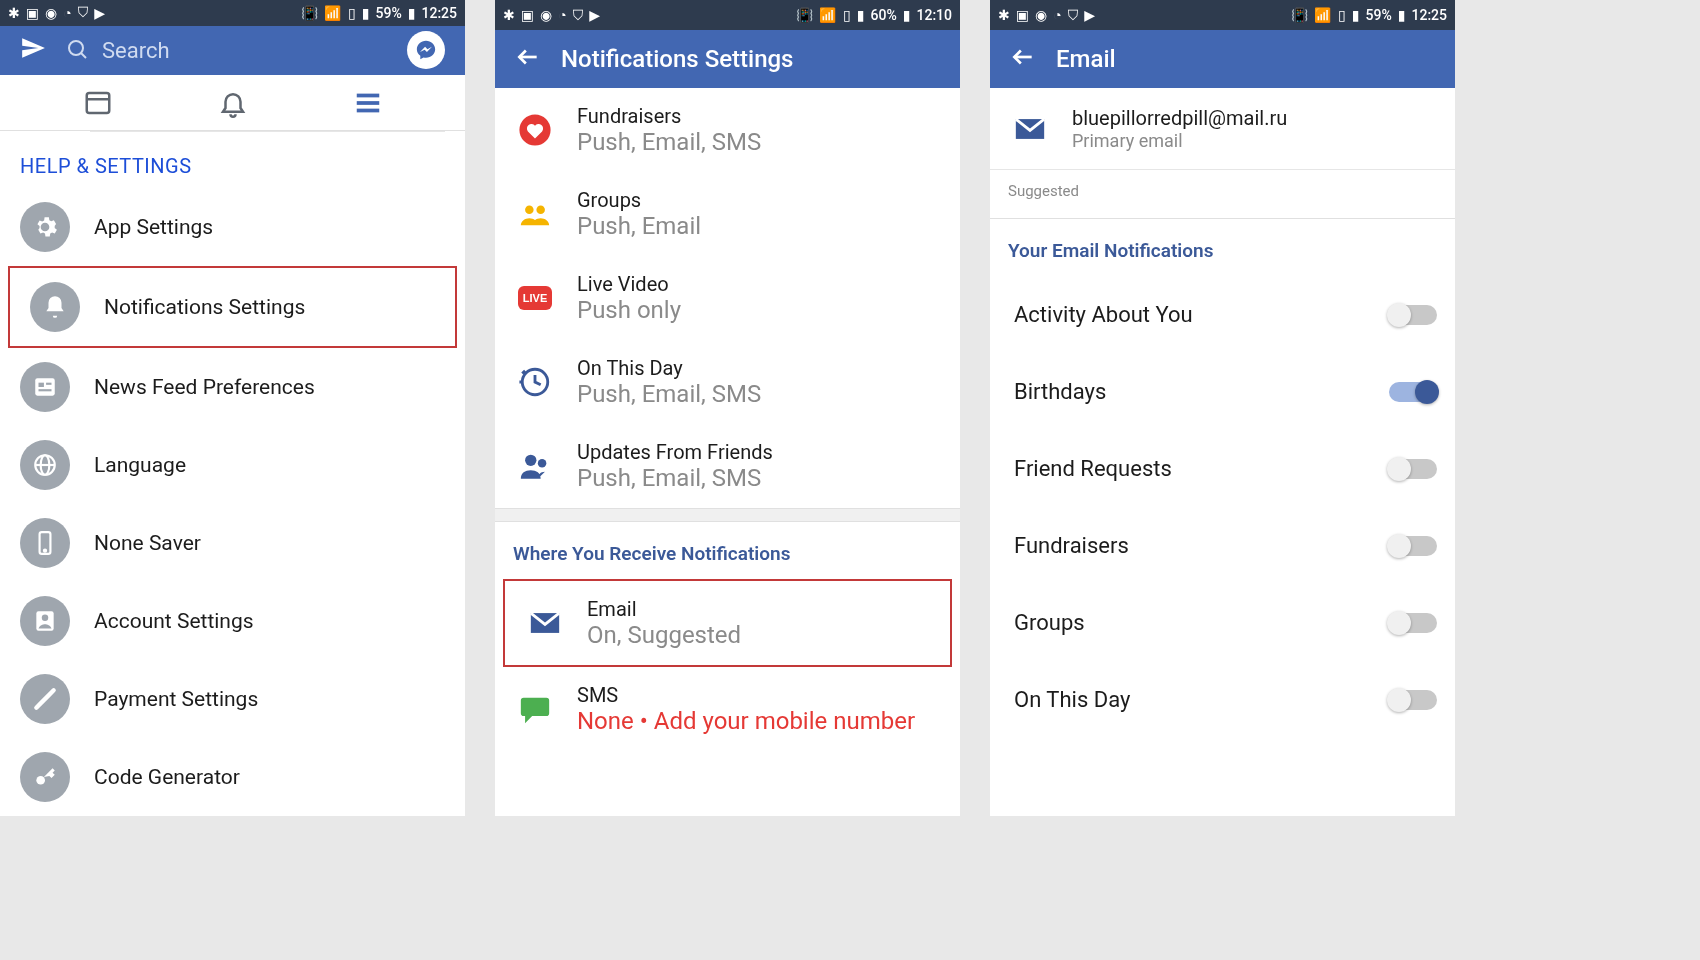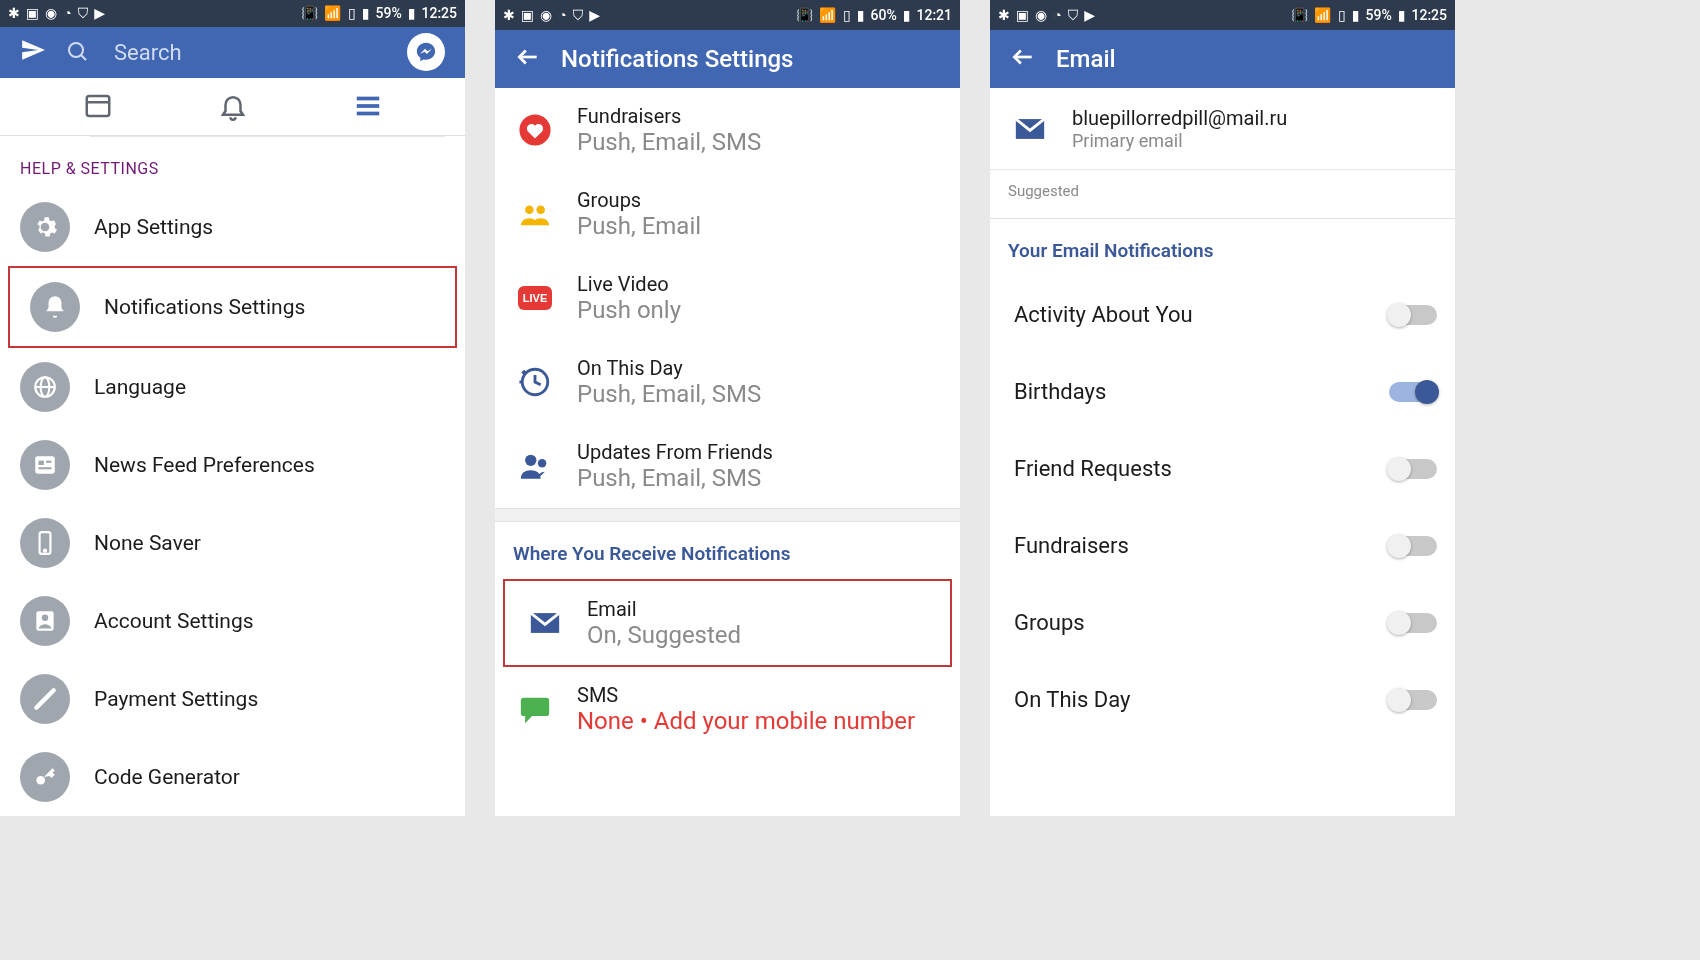--- a/index.html
+++ b/index.html
@@ -35,39 +35,39 @@
   .status-right { font-weight: 500; }
   .fb-header {
     height: 58px;
     background: #4267b2;
     display: flex;
     align-items: center;
     padding: 0 20px;
     gap: 20px;
     color: #fff;
   }
-  .fb-header .search-wrap { display:flex; align-items:flex-start; gap:24px; flex:1;}
+  .fb-header .search-wrap { display:flex; align-items:flex-start; gap:12px; flex:1;}
   .fb-header .search-text { font-size: 22px; color: #d0dbf0; }
   .fb-header .title { font-size: 24px; font-weight:500; color:#fff; }
   .messenger-btn {
     width: 38px; height: 38px; border-radius: 50%; background: #fff;
     display:flex; align-items:center; justify-content:center;
   }
   .tab-bar {
     height: 66px;
     display: flex;
     align-items: center;
     justify-content: space-around;
     border-bottom: 1px solid #e0e0e0;
     padding: 0 30px;
   }
   .tab-bar .tab { width: 34px; height: 34px; display:flex; align-items:center; justify-content:center;}
   .section-title {
-    font-size: 16px;
-    color: #701a75;
+    font-size: 20px;
+    color: #1d4ed8;
     padding: 22px 20px 10px;
     letter-spacing: 0.5px;
   }
   .menu-list { display:flex; flex-direction:column; }
   .menu-item {
     display: flex;
     align-items: center;
     padding: 14px 20px;
     gap: 24px;
   }
@@ -206,38 +206,38 @@
       <div class="menu-item highlight">
         <div class="menu-icon">
           <svg width="26" height="26" viewBox="0 0 24 24" fill="#fff">
             <path d="M12 2a6 6 0 016 6v5l2 3H4l2-3V8a6 6 0 016-6zm-2 18a2 2 0 004 0z"></path>
           </svg>
         </div>
     <div class="menu-label">Notifications Settings</div>
       </div>
       <div class="menu-item">
         <div class="menu-icon">
+          <svg width="26" height="26" viewBox="0 0 24 24" fill="#fff">
+            <rect x="3" y="4" width="18" height="16" rx="2"></rect>
+            <rect x="6" y="8" width="5" height="4" fill="#9fa6ae"></rect>
+            <line x1="13" y1="9" x2="18" y2="9" stroke="#9fa6ae" stroke-width="2"></line>
+            <line x1="6" y1="15" x2="18" y2="15" stroke="#9fa6ae" stroke-width="2"></line>
+          </svg>
+        </div>
+    <div class="menu-label">News Feed Preferences</div>
+      </div>
+      <div class="menu-item">
+        <div class="menu-icon">
           <svg width="26" height="26" viewBox="0 0 24 24" fill="none" stroke="#fff" stroke-width="2">
             <circle cx="12" cy="12" r="9"></circle>
             <ellipse cx="12" cy="12" rx="4" ry="9"></ellipse>
             <line x1="3" y1="12" x2="21" y2="12"></line>
           </svg>
         </div>
     <div class="menu-label">Language</div>
-      </div>
-      <div class="menu-item">
-        <div class="menu-icon">
-          <svg width="26" height="26" viewBox="0 0 24 24" fill="#fff">
-            <rect x="3" y="4" width="18" height="16" rx="2"></rect>
-            <rect x="6" y="8" width="5" height="4" fill="#9fa6ae"></rect>
-            <line x1="13" y1="9" x2="18" y2="9" stroke="#9fa6ae" stroke-width="2"></line>
-            <line x1="6" y1="15" x2="18" y2="15" stroke="#9fa6ae" stroke-width="2"></line>
-          </svg>
-        </div>
-    <div class="menu-label">News Feed Preferences</div>
       </div>
       <div class="menu-item">
         <div class="menu-icon">
           <svg width="26" height="26" viewBox="0 0 24 24" fill="none" stroke="#fff" stroke-width="2">
             <rect x="7" y="2" width="10" height="20" rx="2"></rect>
             <circle cx="12" cy="19" r="1" fill="#fff"></circle>
           </svg>
         </div>
     <div class="menu-label">None Saver</div>
       </div>
@@ -281,21 +281,21 @@
       <span>⛉</span>
       <span>▶</span>
     </div>
     <div class="status-right">
       <span>📳</span>
       <span>📶</span>
       <span>▯</span>
       <span>▮</span>
       <span>60%</span>
       <span>▮</span>
-      <span>12:21</span>
+      <span>12:10</span>
     </div>
   </div>
   <div class="fb-header">
     <span>
       <svg width="26" height="26" viewBox="0 0 24 24" fill="none" stroke="#fff" stroke-width="2.5">
           <line x1="20" y1="12" x2="4" y2="12"></line>
           <polyline points="10 18 4 12 10 6"></polyline>
         </svg>
     </span>
     <span class="title">Notifications Settings</span>

